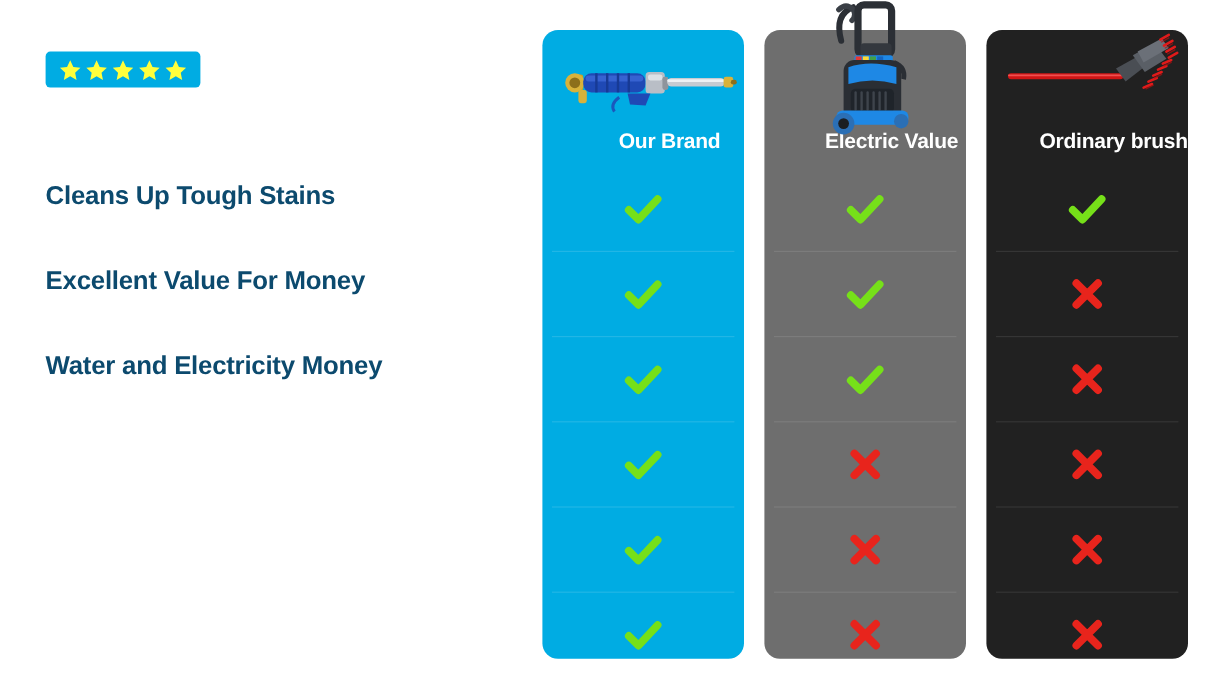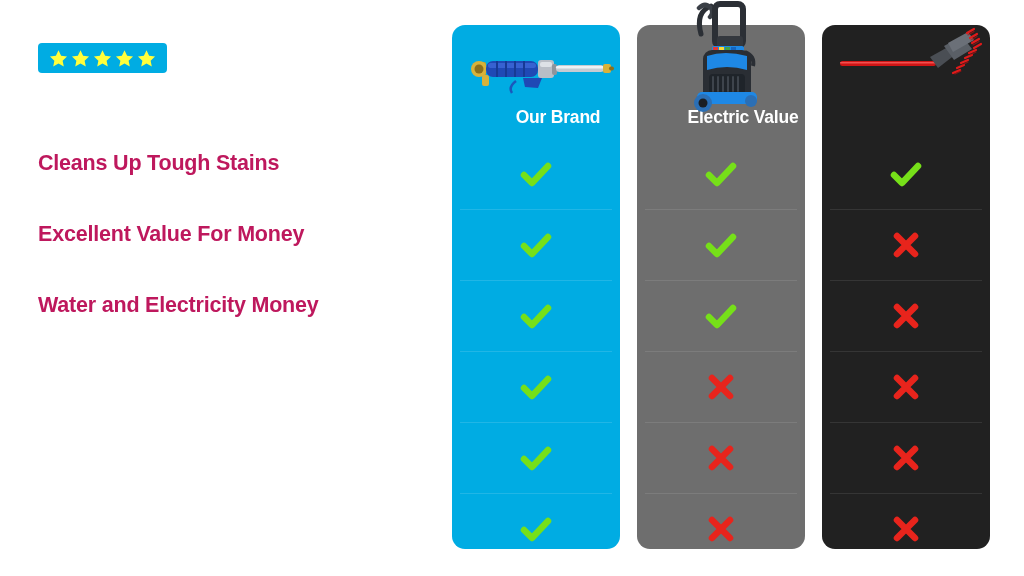--- a/index.html
+++ b/index.html
@@ -40,21 +40,21 @@
     width: 400px;
   }
   .feature-row {
     height: 71px;
     display: flex;
     align-items: center;
   }
   .feature-label {
     font-size: 21.5px;
     font-weight: bold;
-    color: #be185d;
+    color: #0c4a6e;
     letter-spacing: -0.2px;
     line-height: 1.1;
     white-space: nowrap;
   }
 
   
   #cards {
     position: absolute;
     left: 452px;
     top: 25px;
@@ -284,20 +284,21 @@
           <g stroke="#B01010" stroke-width="1.2" stroke-linecap="round" opacity="0.7">
             <path d="M146 8 L152 4.5"></path>
               <path d="M149 13 L155 9.5"></path>
               <path d="M151 18 L157 14.5"></path>
             <path d="M148 28 L154 25"></path>
               <path d="M140 38 L146 35"></path>
               <path d="M133 47 L139 44"></path>
           </g>
         </g>
       </svg>
+      <div class="card-title">Ordinary brush</div>
     </div>
     <div class="mark-row">
       <svg width="44" height="44" viewBox="0 0 44 44">
           <path d="M10 23 L18 31 L34 14" stroke="#76E019" stroke-width="6.5" stroke-linecap="round" stroke-linejoin="round" fill="none"></path>
         </svg>
     </div>
     <div class="mark-row">
       <svg width="40" height="40" viewBox="0 0 40 40">
           <path d="M11 11 L29 29 M29 11 L11 29" stroke="#E8241C" stroke-width="6.5" stroke-linecap="round" fill="none"></path>
         </svg>

